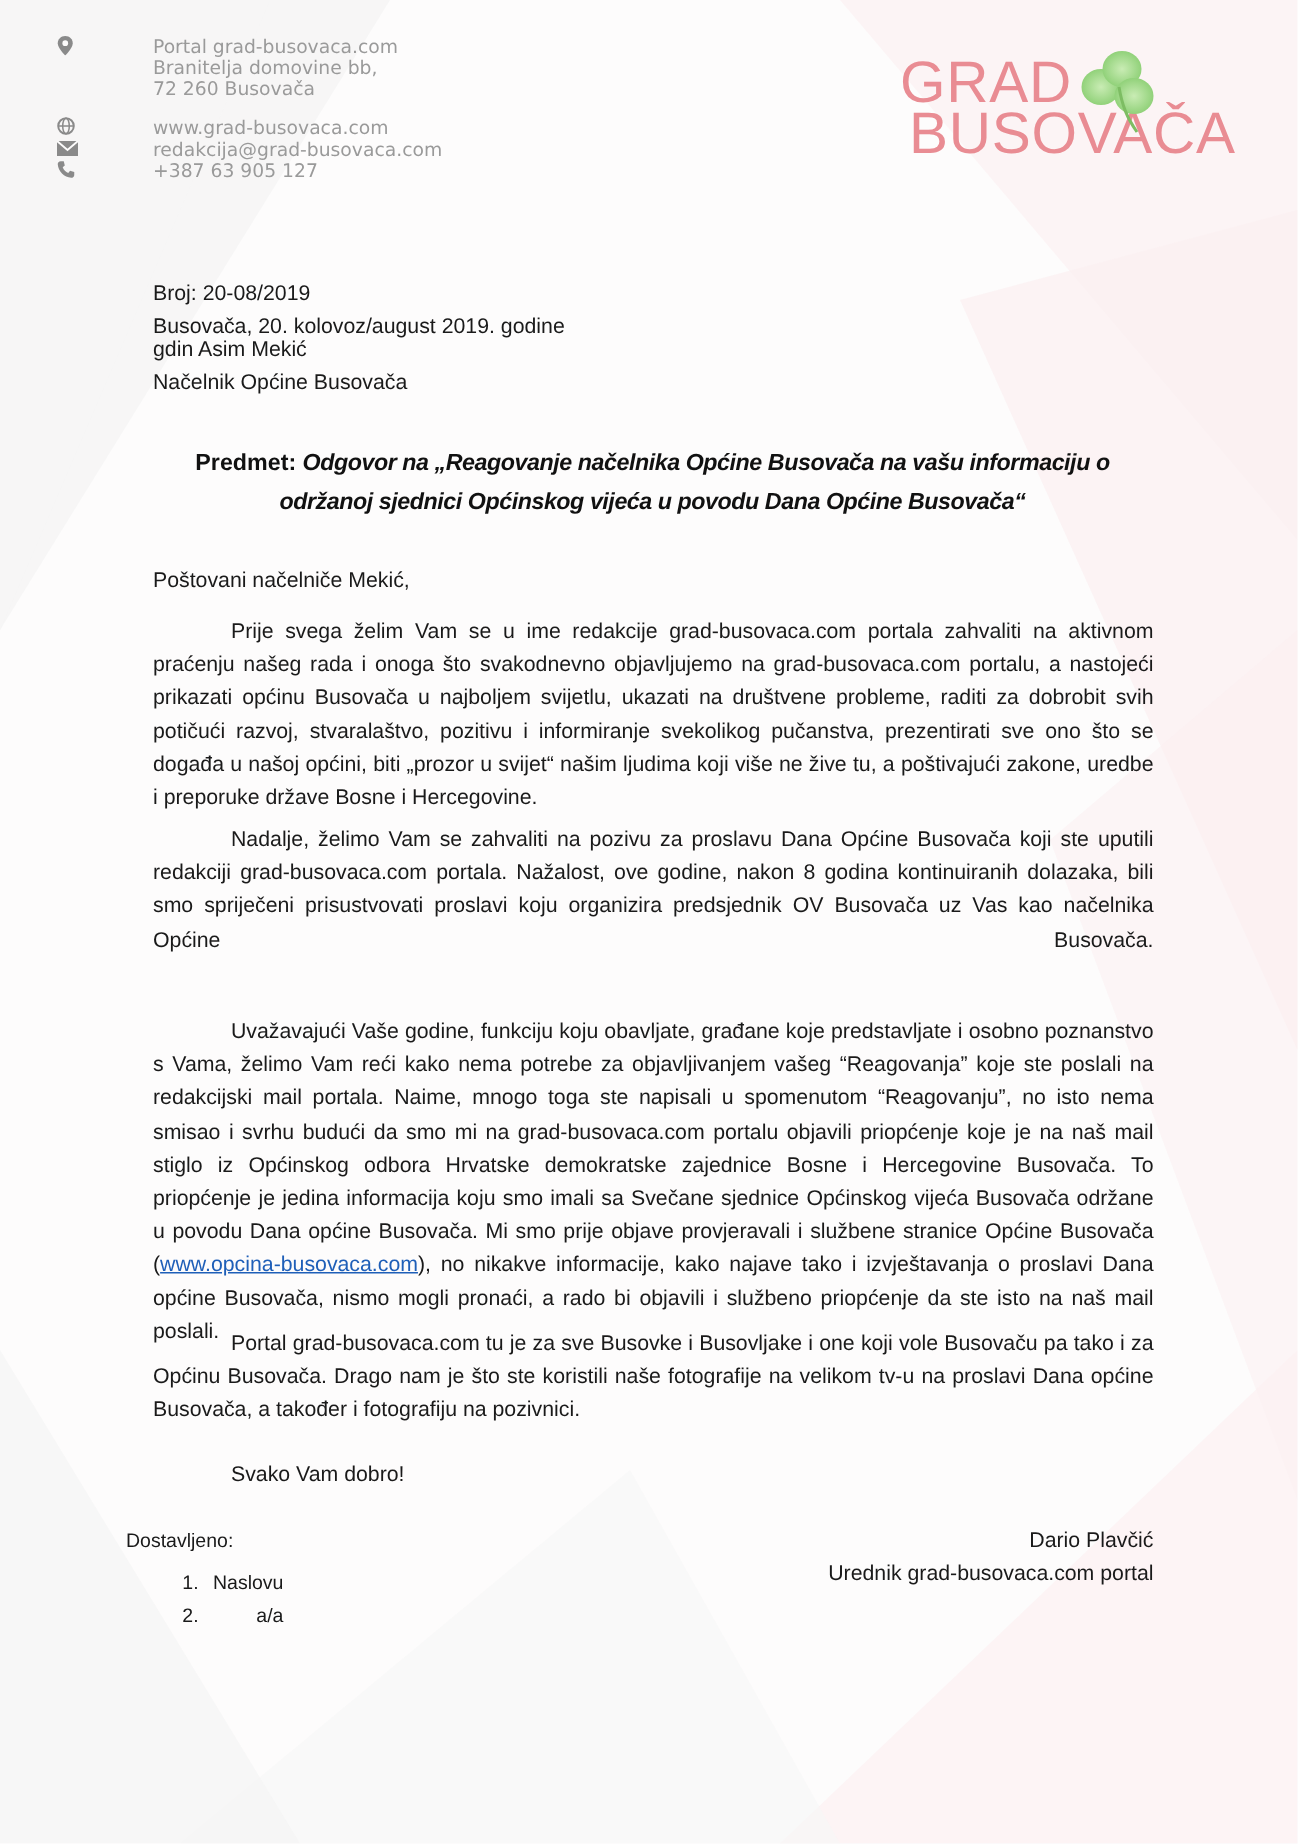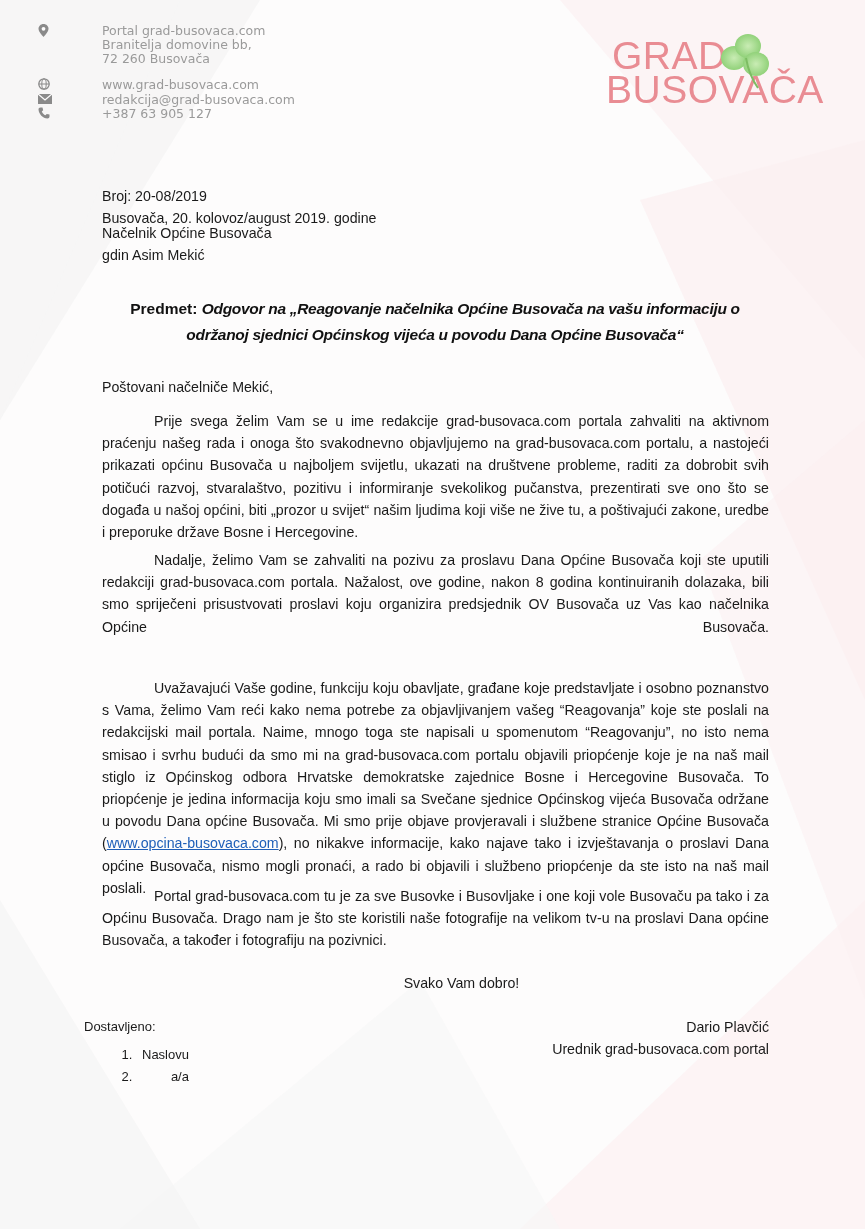--- a/index.html
+++ b/index.html
@@ -15,21 +15,21 @@
     font-family: "DejaVu Sans", sans-serif; font-size: 12.5px; line-height: 14px; color: #9a9a9a;
   }
   .contact .row { display: flex; align-items: flex-start; gap: 44px; }
   .contact .ico { width: 20px; display: inline-block; color: #8a8a8a; font-size: 12px; text-align: left; }
   .contact .gap { height: 12px; }
   .logo { position: absolute; left: 596px; top: 32px; width: 232px; height: 80px; }
   .logo .w1, .logo .w2 {
     position: absolute; font-family: "Liberation Sans", sans-serif; color: #e98c93;
     font-size: 39px; letter-spacing: 0.5px; line-height: 36px;
   }
-  .logo .w1 { left: 16px; top: 6px; }
+  .logo .w1 { left: 4px; top: 6px; }
   .logo .w2 { left: 10px; top: 40px; }
   .logo svg { position: absolute; left: 122px; top: 0; }
   .blk { position: absolute; left: 102px; width: 667px; font-size: 14.2px; line-height: 22.2px; }
   .subject { position: absolute; left: 110px; width: 650px; top: 296px; text-align: center; font-size: 15.5px; line-height: 26px; color: #111; }
   .subject b { font-weight: bold; }
   .subject i { font-style: italic; font-weight: bold; letter-spacing: -0.3px; }
   .p { text-align: justify; text-indent: 52px; margin: 0; }
   .p.last-justify { text-align-last: justify; }
   a.link { color: #1f5fb8; text-decoration: underline; }
   .sig { position: absolute; right: 96px; top: 1016px; text-align: right; font-size: 14.2px; line-height: 22px; }
@@ -111,22 +111,22 @@
     <path d="M28 26 C30 38 33 46 40 56" stroke="#7dbd63" stroke-width="2" fill="none"></path>
   </svg>
 </div>
 
 <div class="blk" style="top:185px;">
   <div>Broj: 20-08/2019</div>
   <div>Busovača, 20. kolovoz/august 2019. godine</div>
 </div>
 
 <div class="blk" style="top:222px;">
+  <div>gdin Asim Mekić</div>
   <div>Načelnik Općine Busovača</div>
-  <div>gdin Asim Mekić</div>
 </div>
 
 <div class="subject">
   <b>Predmet:</b>
   <i>Odgovor na „Reagovanje načelnika Općine Busovača na vašu informaciju o održanoj sjednici Općinskog vijeća u povodu Dana Općine Busovača“</i>
 </div>
 
 <div class="blk" style="top:376px;">Poštovani načelniče Mekić,</div>
 
 <div class="blk" style="top:410px;">
@@ -138,21 +138,21 @@
 </div>
 
 <div class="blk" style="top:652px;margin-top:25px;">
   <p class="p"><span>Uvažavajući Vaše godine, funkciju koju obavljate, građane koje predstavljate i osobno poznanstvo s Vama, želimo Vam reći kako nema potrebe za objavljivanjem vašeg “Reagovanja” koje ste poslali na redakcijski mail portala. Naime, mnogo toga ste napisali u spomenutom “Reagovanju”, no isto nema smisao i svrhu budući da smo mi na grad-busovaca.com portalu objavili priopćenje koje je na naš mail stiglo iz Općinskog odbora Hrvatske demokratske zajednice Bosne i Hercegovine Busovača. To priopćenje je jedina informacija koju smo imali sa Svečane sjednice Općinskog vijeća Busovača održane u povodu Dana općine Busovača. Mi smo prije objave provjeravali i službene stranice Općine Busovača (</span><a class="link">www.opcina-busovaca.com</a><span>), no nikakve informacije, kako najave tako i izvještavanja o proslavi Dana općine Busovača, nismo mogli pronaći, a rado bi objavili i službeno priopćenje da ste isto na naš mail poslali.</span></p>
 </div>
 
 <div class="blk" style="top:885px;">
   <p class="p">Portal grad-busovaca.com tu je za sve Busovke i Busovljake i one koji vole Busovaču pa tako i za Općinu Busovača. Drago nam je što ste koristili naše fotografije na velikom tv-u na proslavi Dana općine Busovača, a također i fotografiju na pozivnici.</p>
 </div>
 
-<div class="blk" style="top:972px; text-indent:52px;text-align:center;">Svako Vam dobro!</div>
+<div class="blk" style="top:972px; text-indent:52px;">Svako Vam dobro!</div>
 
 <div class="dist">
   <div>Dostavljeno:</div>
   <ol>
     <li>Naslovu</li>
     <li>a/a</li>
   </ol>
 </div>
 
 <div class="sig">

